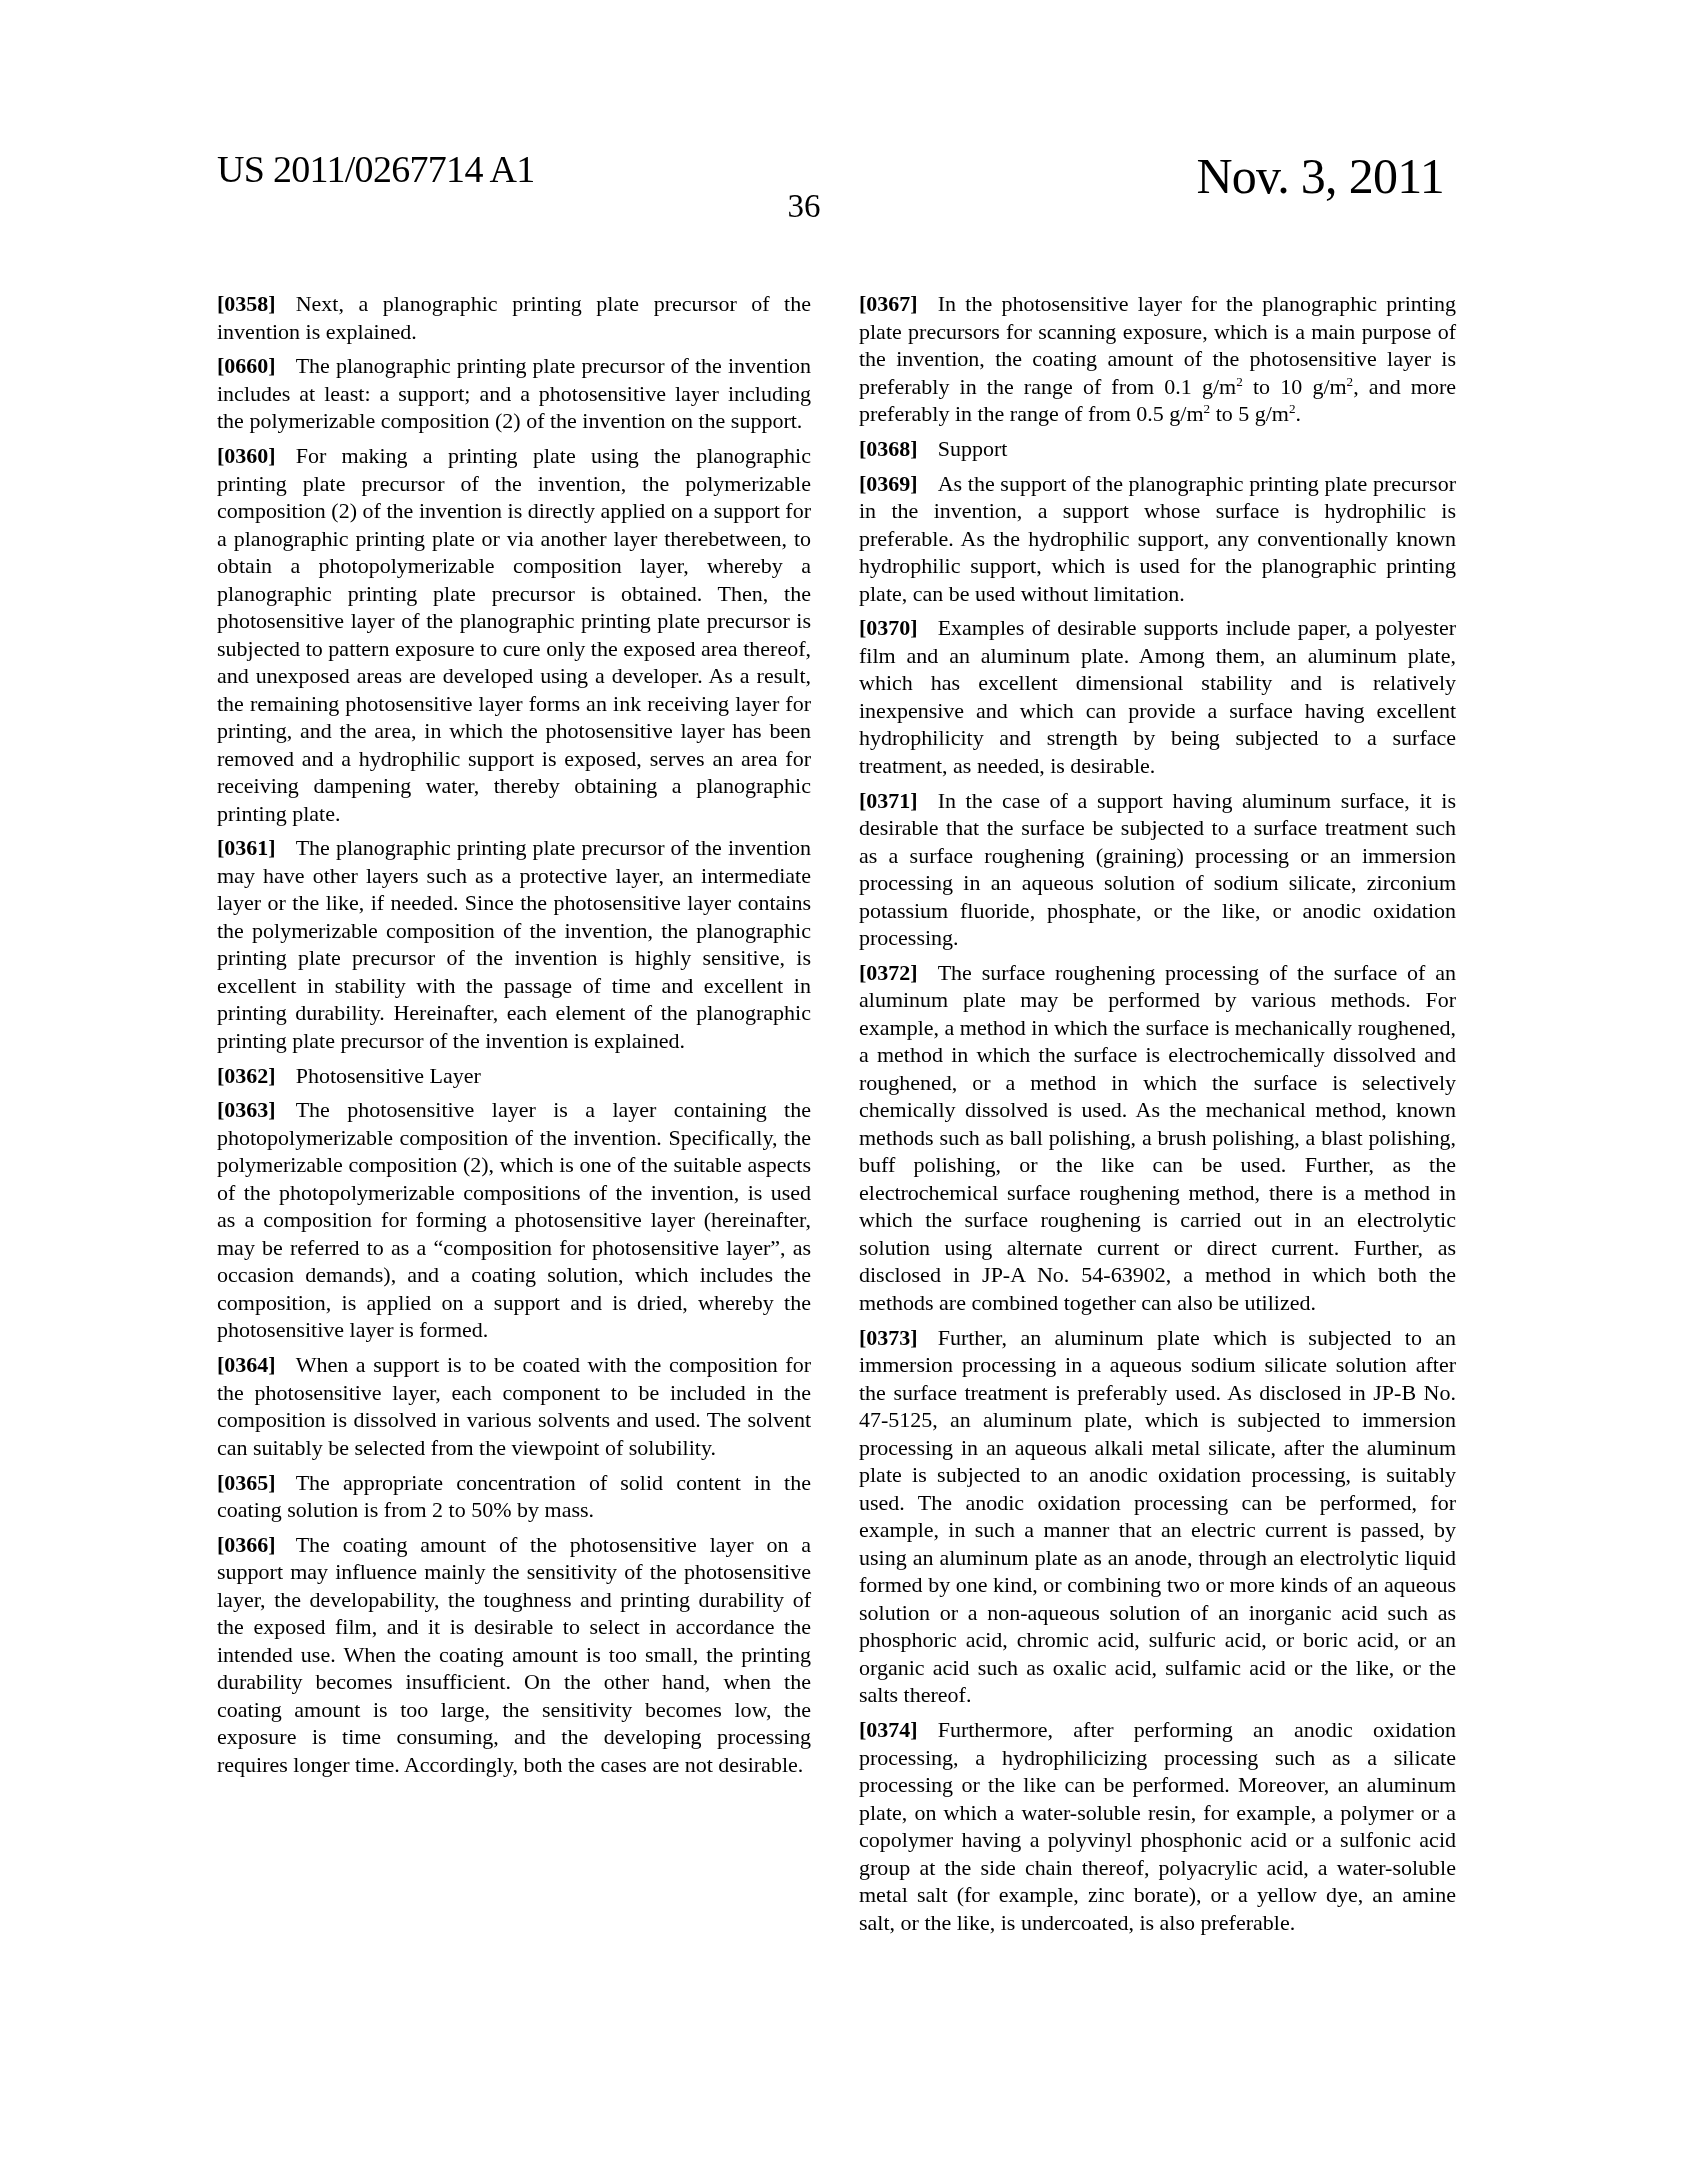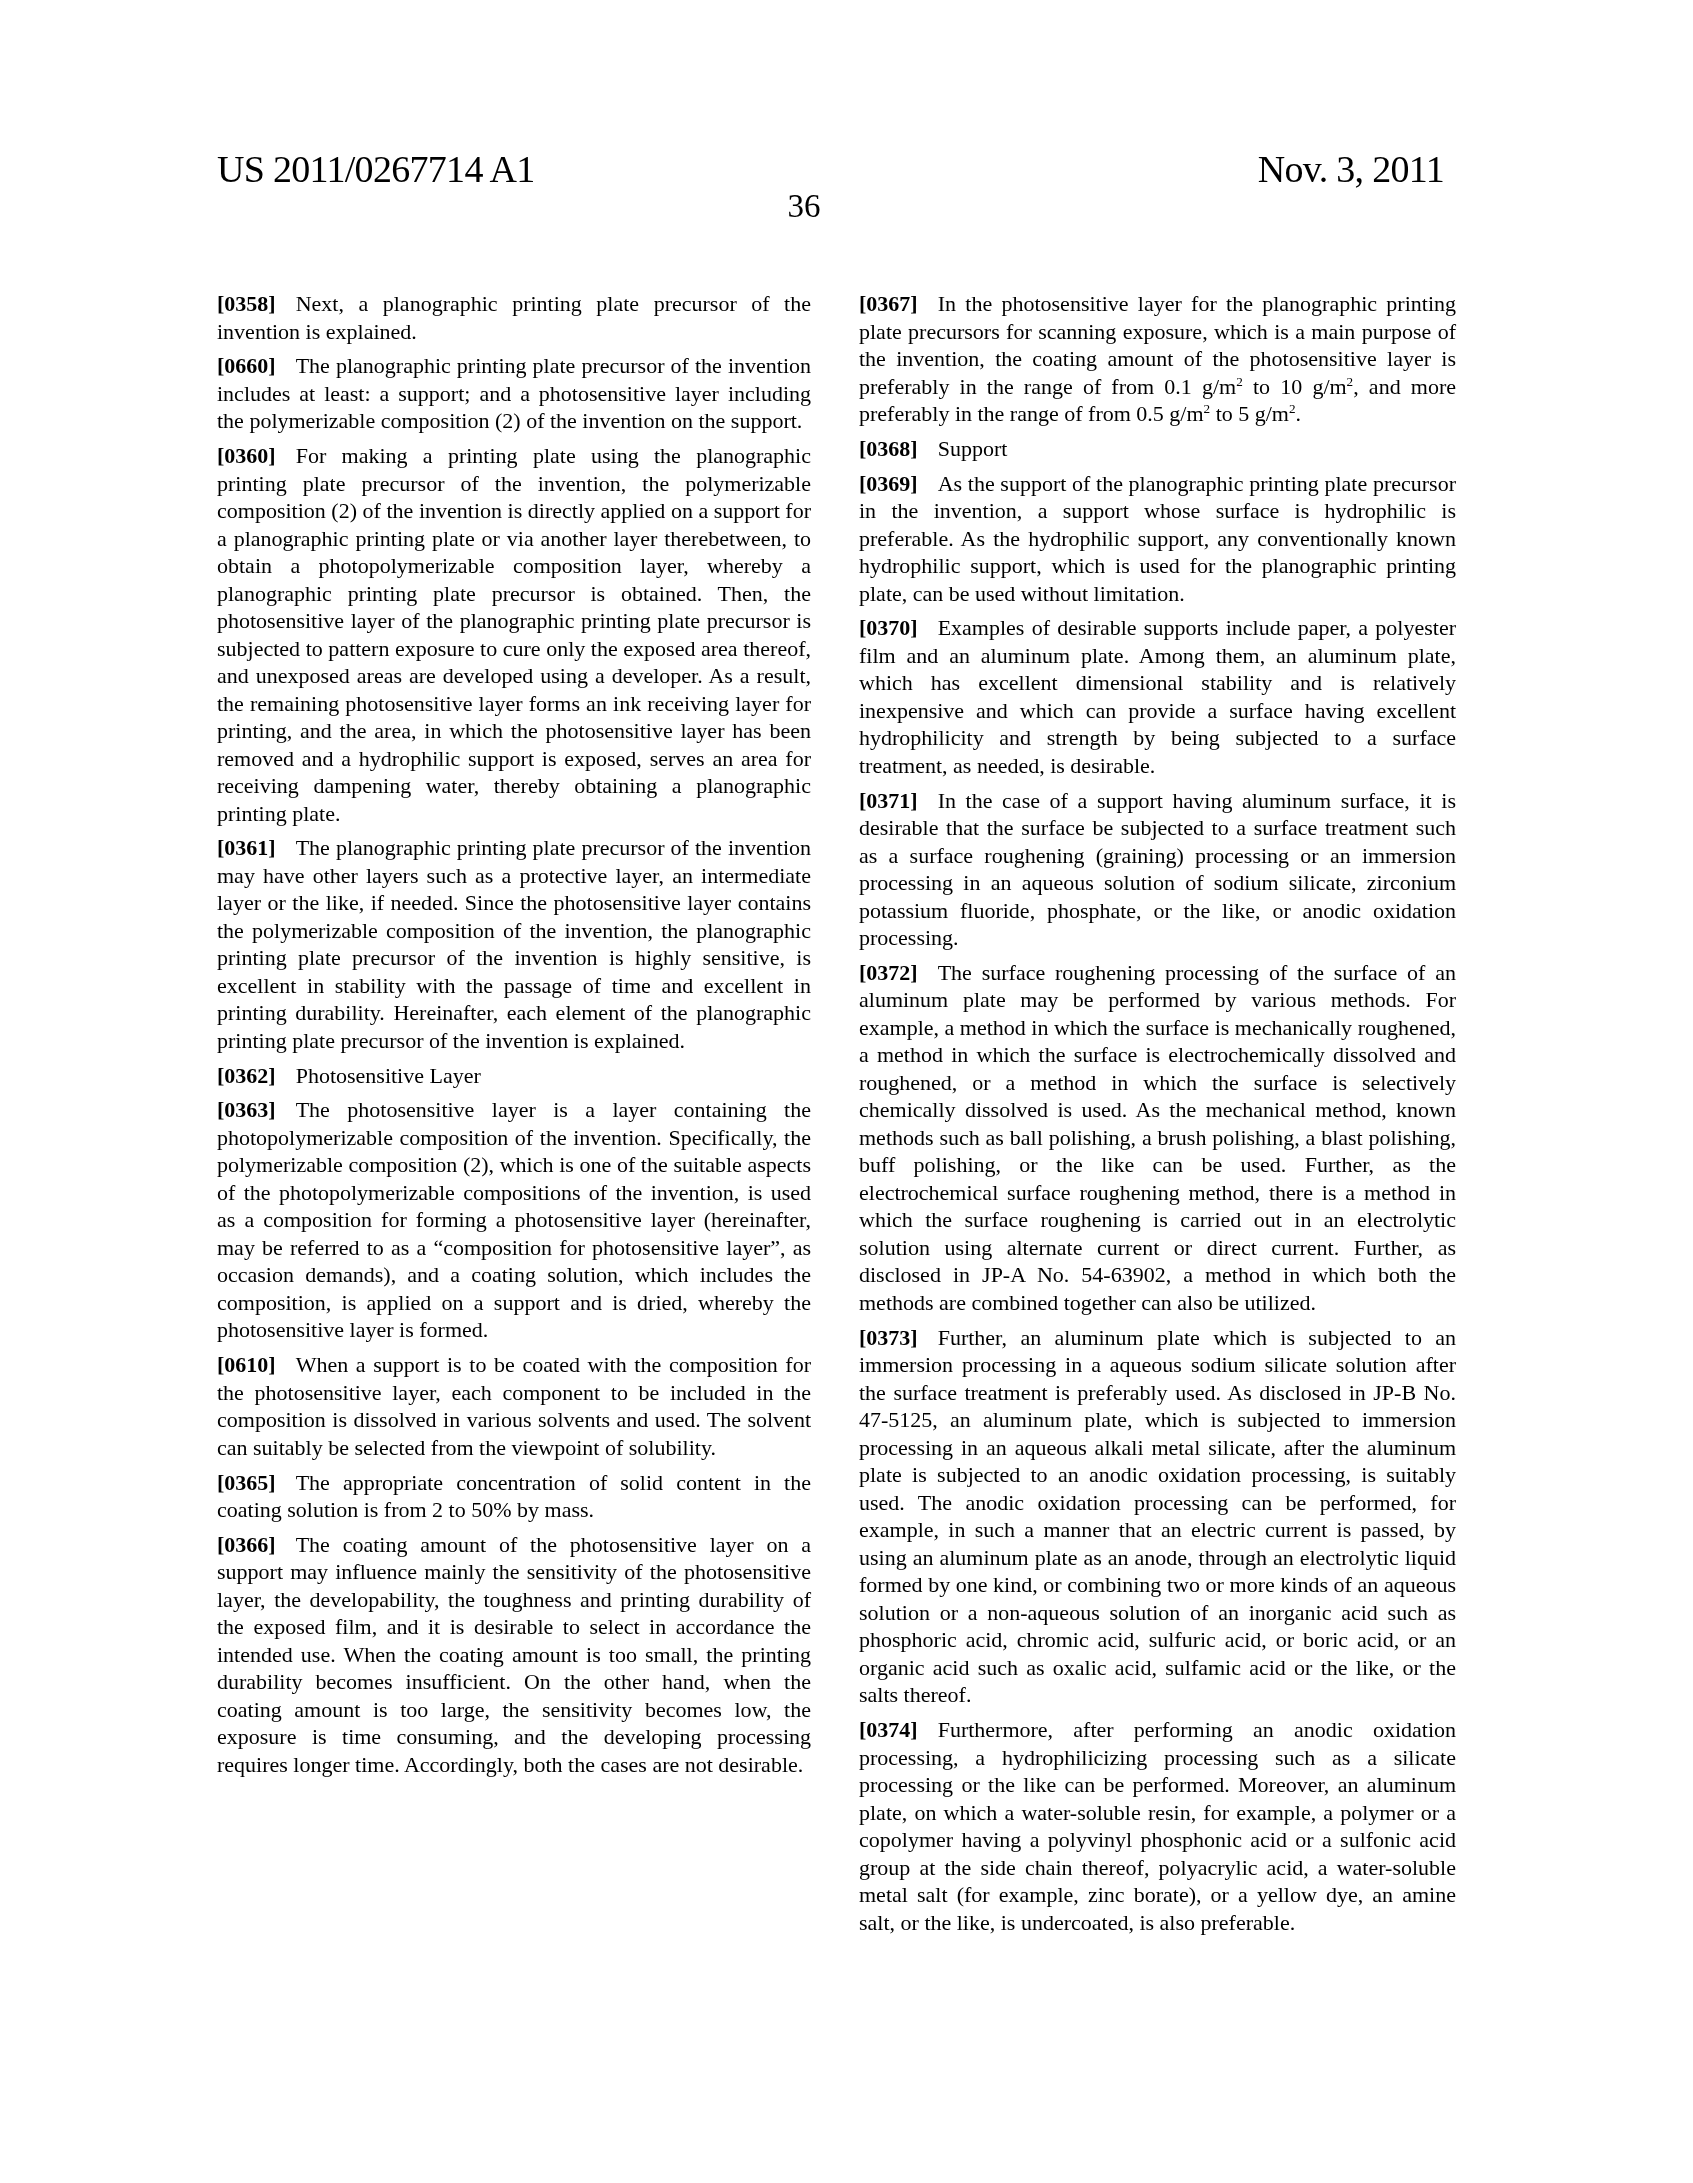--- a/index.html
+++ b/index.html
@@ -1,19 +1,19 @@
 <!DOCTYPE html>
 <html style="font-size:10.6px"><head>
 <meta charset="utf-8">
 <style>
   html, body { margin: 0; padding: 0; background: #ffffff; }
   body { width: 1694px; height: 2183px; position: relative; overflow: hidden;
          font-family: "Liberation Serif", "DejaVu Serif", serif; color: #000; }
   .hdr-left { position: absolute; left: 217px; top: 147px; font-size: 38px; letter-spacing: -0.7px; }
-  .hdr-right { position: absolute; right: 250px; top: 147px; font-size: 38px; letter-spacing: -0.7px; }
+  .hdr-right { position: absolute; right: 250px; top: 147px; font-size: 50px; letter-spacing: -0.7px; }
   .pageno { position: absolute; left: 0; width: 1608px; top: 188px; text-align: center; font-size: 33px; }
   .col { position: absolute; top: 290px; width: 594px; font-size: 22px; line-height: 27.5px;
          text-align: justify; hyphens: manual; }
   .col.left { left: 217px; }
   .col.right { left: 859px; width: 597px; }
   .para { margin: 0 0 7.3px 0; }
   .pnum { font-weight: bold; margin-right: 20px; }
   sup { font-size: 60%; line-height: 0; vertical-align: super; }
 </style>
 </head>
@@ -25,21 +25,21 @@
   <div class="pageno">36</div>
 </div>
 
 <div class="col left">
   <p class="para"><span class="pnum">[0358]</span><span>Next, a planographic printing plate precursor of the invention is explained.</span></p>
   <p class="para"><span class="pnum">[0660]</span><span>The planographic printing plate precursor of the invention includes at least: a support; and a photosensitive layer including the polymerizable composition (2) of the invention on the support.</span></p>
   <p class="para"><span class="pnum">[0360]</span><span>For making a printing plate using the planographic printing plate precursor of the invention, the polymerizable composition (2) of the invention is directly applied on a support for a planographic printing plate or via another layer therebetween, to obtain a photopolymerizable composition layer, whereby a planographic printing plate precursor is obtained. Then, the photosensitive layer of the planographic printing plate precursor is subjected to pattern exposure to cure only the exposed area thereof, and unexposed areas are developed using a developer. As a result, the remaining pho­tosensitive layer forms an ink receiving layer for printing, and the area, in which the photosensitive layer has been removed and a hydrophilic support is exposed, serves an area for receiving dampening water, thereby obtaining a planographic printing plate.</span></p>
   <p class="para"><span class="pnum">[0361]</span><span>The planographic printing plate precursor of the invention may have other layers such as a protective layer, an intermediate layer or the like, if needed. Since the photosen­sitive layer contains the polymerizable composition of the invention, the planographic printing plate precursor of the invention is highly sensitive, is excellent in stability with the passage of time and excellent in printing durability. Herein­after, each element of the planographic printing plate precur­sor of the invention is explained.</span></p>
   <p class="para"><span class="pnum">[0362]</span><span>Photosensitive Layer</span></p>
   <p class="para"><span class="pnum">[0363]</span><span>The photosensitive layer is a layer containing the photopolymerizable composition of the invention. Specifi­cally, the polymerizable composition (2), which is one of the suitable aspects of the photopolymerizable compositions of the invention, is used as a composition for forming a photo­sensitive layer (hereinafter, may be referred to as a “compo­sition for photosensitive layer”, as occasion demands), and a coating solution, which includes the composition, is applied on a support and is dried, whereby the photosensitive layer is formed.</span></p>
-  <p class="para"><span class="pnum">[0610]</span><span>When a support is to be coated with the composition for the photosensitive layer, each component to be included in the composition is dissolved in various solvents and used. The solvent can suitably be selected from the viewpoint of solu­bility.</span></p>
+  <p class="para"><span class="pnum">[0364]</span><span>When a support is to be coated with the composition for the photosensitive layer, each component to be included in the composition is dissolved in various solvents and used. The solvent can suitably be selected from the viewpoint of solu­bility.</span></p>
   <p class="para"><span class="pnum">[0365]</span><span>The appropriate concentration of solid content in the coating solution is from 2 to 50% by mass.</span></p>
   <p class="para"><span class="pnum">[0366]</span><span>The coating amount of the photosensitive layer on a support may influence mainly the sensitivity of the photosen­sitive layer, the developability, the toughness and printing durability of the exposed film, and it is desirable to select in accordance the intended use. When the coating amount is too small, the printing durability becomes insufficient. On the other hand, when the coating amount is too large, the sensi­tivity becomes low, the exposure is time consuming, and the developing processing requires longer time. Accordingly, both the cases are not desirable.</span></p>
 </div>
 
 <div class="col right">
   <p class="para"><span class="pnum">[0367]</span><span>In the photosensitive layer for the planographic printing plate precursors for scanning exposure, which is a main purpose of the invention, the coating amount of the photosensitive layer is preferably in the range of from 0.1 g/m</span><sup>2</sup><span> to 10 g/m</span><sup>2</sup><span>, and more preferably in the range of from 0.5 g/m</span><sup>2</sup><span> to 5 g/m</span><sup>2</sup><span>.</span></p>
   <p class="para"><span class="pnum">[0368]</span><span>Support</span></p>
   <p class="para"><span class="pnum">[0369]</span><span>As the support of the planographic printing plate precursor in the invention, a support whose surface is hydro­philic is preferable. As the hydrophilic support, any conven­tionally known hydrophilic support, which is used for the planographic printing plate, can be used without limitation.</span></p>
   <p class="para"><span class="pnum">[0370]</span><span>Examples of desirable supports include paper, a polyester film and an aluminum plate. Among them, an alu­minum plate, which has excellent dimensional stability and is relatively inexpensive and which can provide a surface having excellent hydrophilicity and strength by being subjected to a surface treatment, as needed, is desirable.</span></p>
   <p class="para"><span class="pnum">[0371]</span><span>In the case of a support having aluminum surface, it is desirable that the surface be subjected to a surface treatment such as a surface roughening (graining) processing or an immersion processing in an aqueous solution of sodium sili­cate, zirconium potassium fluoride, phosphate, or the like, or anodic oxidation processing.</span></p>

